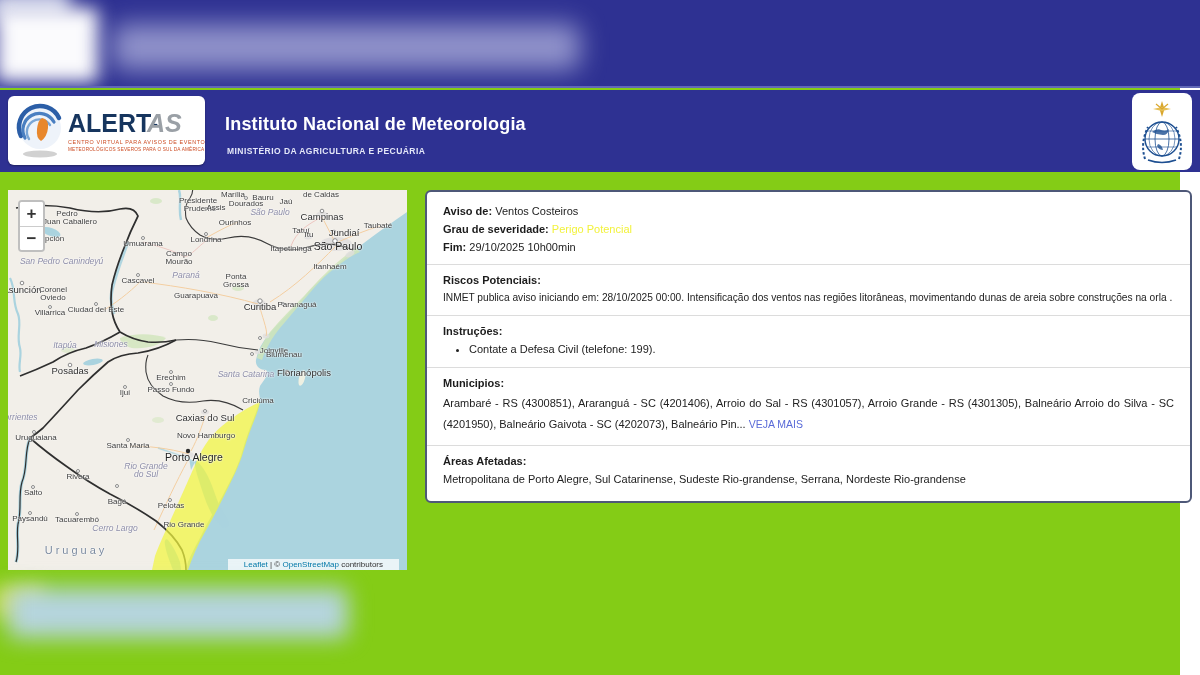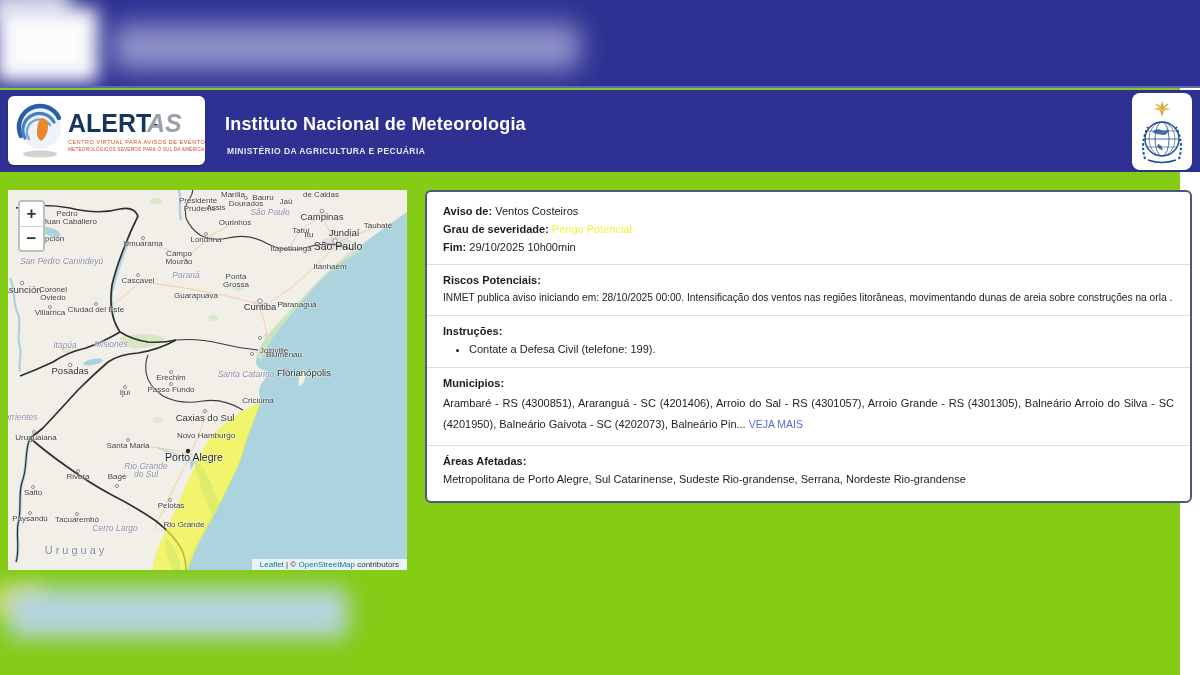--- a/index.html
+++ b/index.html
@@ -37,22 +37,22 @@
     color:#3c3c3c; font-size:8px; text-shadow:0 0 2px #fff,0 0 2px #fff; }
   .ml.c { font-size:9.5px; color:#2e2e2e; }
   .ml.C { font-size:10.5px; color:#1f1f1f; }
   .ml.s { font-size:8.5px; font-style:italic; color:#8d8da8; }
   .ml.n { font-size:11px; color:#7c8ba0; letter-spacing:3px; }
   .zoomctl { position:absolute; left:10px; top:10px; width:27px; background:#fff;
     border:2px solid rgba(0,0,0,.25); border-radius:4px; overflow:hidden; }
   .zoomctl .zbtn { width:100%; height:24px; display:flex; align-items:center; justify-content:center;
     font-size:17px; font-weight:bold; color:#333; cursor:pointer; background:#fff; }
   .zoomctl .zbtn + .zbtn { border-top:1px solid #ccc; }
-  .attrib { position:absolute; right:0; bottom:0; background:rgba(255,255,255,.75);
-    font-size:8px; color:#333; padding:1px 8px; }
+  .attrib { position:absolute; right:8px; bottom:0; background:rgba(255,255,255,.75);
+    font-size:8px; color:#333; padding:1px 16px; }
   .attrib a { color:#0078a8; text-decoration:none; }
 
   
   .panel { position:absolute; left:425px; top:190px; width:767px;
     border:2px solid #4e5878; border-radius:6px; padding:9px 16px 13px;
     font-size:11px; color:#222; background:#fff; }
   .panel .row { line-height:1.5; margin:1.5px 0; }
   .panel b { font-weight:bold; color:#1c1c1c; }
   .divider { border-top:1px solid #dcdcdc; margin:9px -16px; }
   .riscos-text { font-size:10.2px; line-height:1.6; margin-top:4px; white-space:nowrap; }
@@ -272,21 +272,21 @@
         <span class="ml s" style="left: 10px; top: 227px;">Corrientes</span>
         <span class="ml t" style="left: 163px; top: 187px;">Erechim</span>
         <span class="ml t" style="left: 163px; top: 199px;">Passo Fundo</span>
         <span class="ml t" style="left: 117px; top: 202px;">Ijuí</span>
         <span class="ml c" style="left: 197px; top: 227px;">Caxias do Sul</span>
         <span class="ml t" style="left: 198px; top: 245px;">Novo Hamburgo</span>
         <span class="ml C" style="left: 186px; top: 267px;">Porto Alegre</span>
         <span class="ml t" style="left: 120px; top: 255px;">Santa Maria</span>
         <span class="ml s" style="left: 138px; top: 276px;">Rio Grande</span>
         <span class="ml s" style="left: 138px; top: 284px;">do Sul</span>
-        <span class="ml t" style="left: 109px; top: 286px; text-align: center;">Bagé</span>
+        <span class="ml t" style="left: 109px; top: 311px; text-align: center;">Bagé</span>
         <span class="ml t" style="left: 163px; top: 315px;">Pelotas</span>
         <span class="ml t" style="left: 176px; top: 334px;">Rio Grande</span>
         <span class="ml t" style="left: 28px; top: 247px;">Uruguaiana</span>
         <span class="ml t" style="left: 70px; top: 286px;">Rivera</span>
         <span class="ml t" style="left: 25px; top: 302px;">Salto</span>
         <span class="ml t" style="left: 22px; top: 328px;">Paysandú</span>
         <span class="ml t" style="left: 69px; top: 329px;">Tacuarembó</span>
         <span class="ml s" style="left: 107px; top: 338px;">Cerro Largo</span>
         <span class="ml n" style="left: 68px; top: 360px;">Uruguay</span>
       </div>

